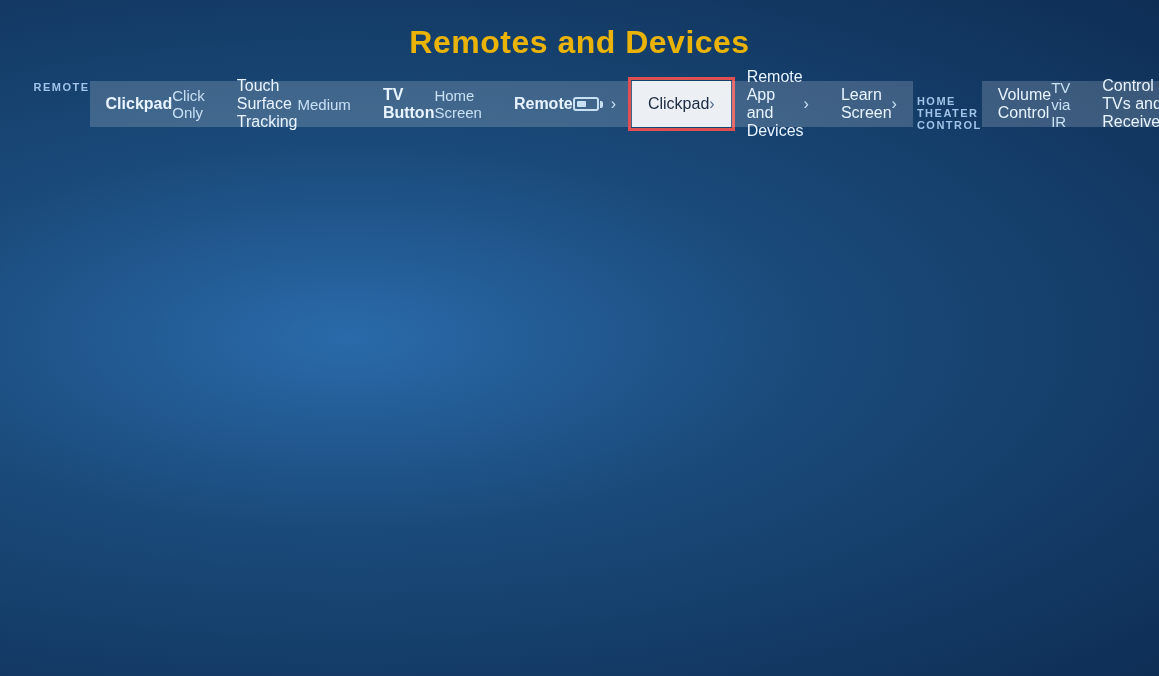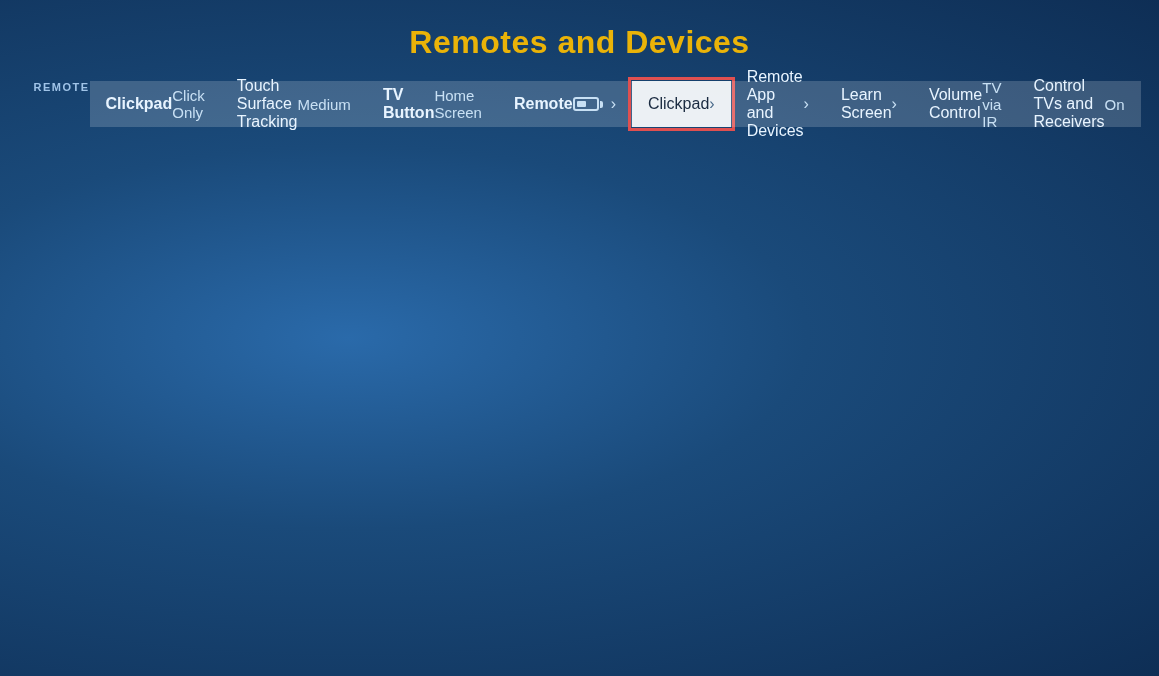--- a/index.html
+++ b/index.html
@@ -242,20 +242,21 @@
       </span>
     </div>
 
     <div class="menu-row">
       <span class="row-label">Learn Screen</span>
       <span class="row-value">
         <span class="chevron">›</span>
       </span>
     </div>
 
+    <div class="section-label">HOME THEATER CONTROL</div>
 
     <div class="menu-row">
       <span class="row-label">Volume Control</span>
       <span class="row-value">TV via IR</span>
     </div>
 
     <div class="menu-row">
       <span class="row-label">Control TVs and Receivers</span>
       <span class="row-value">On</span>
     </div>

